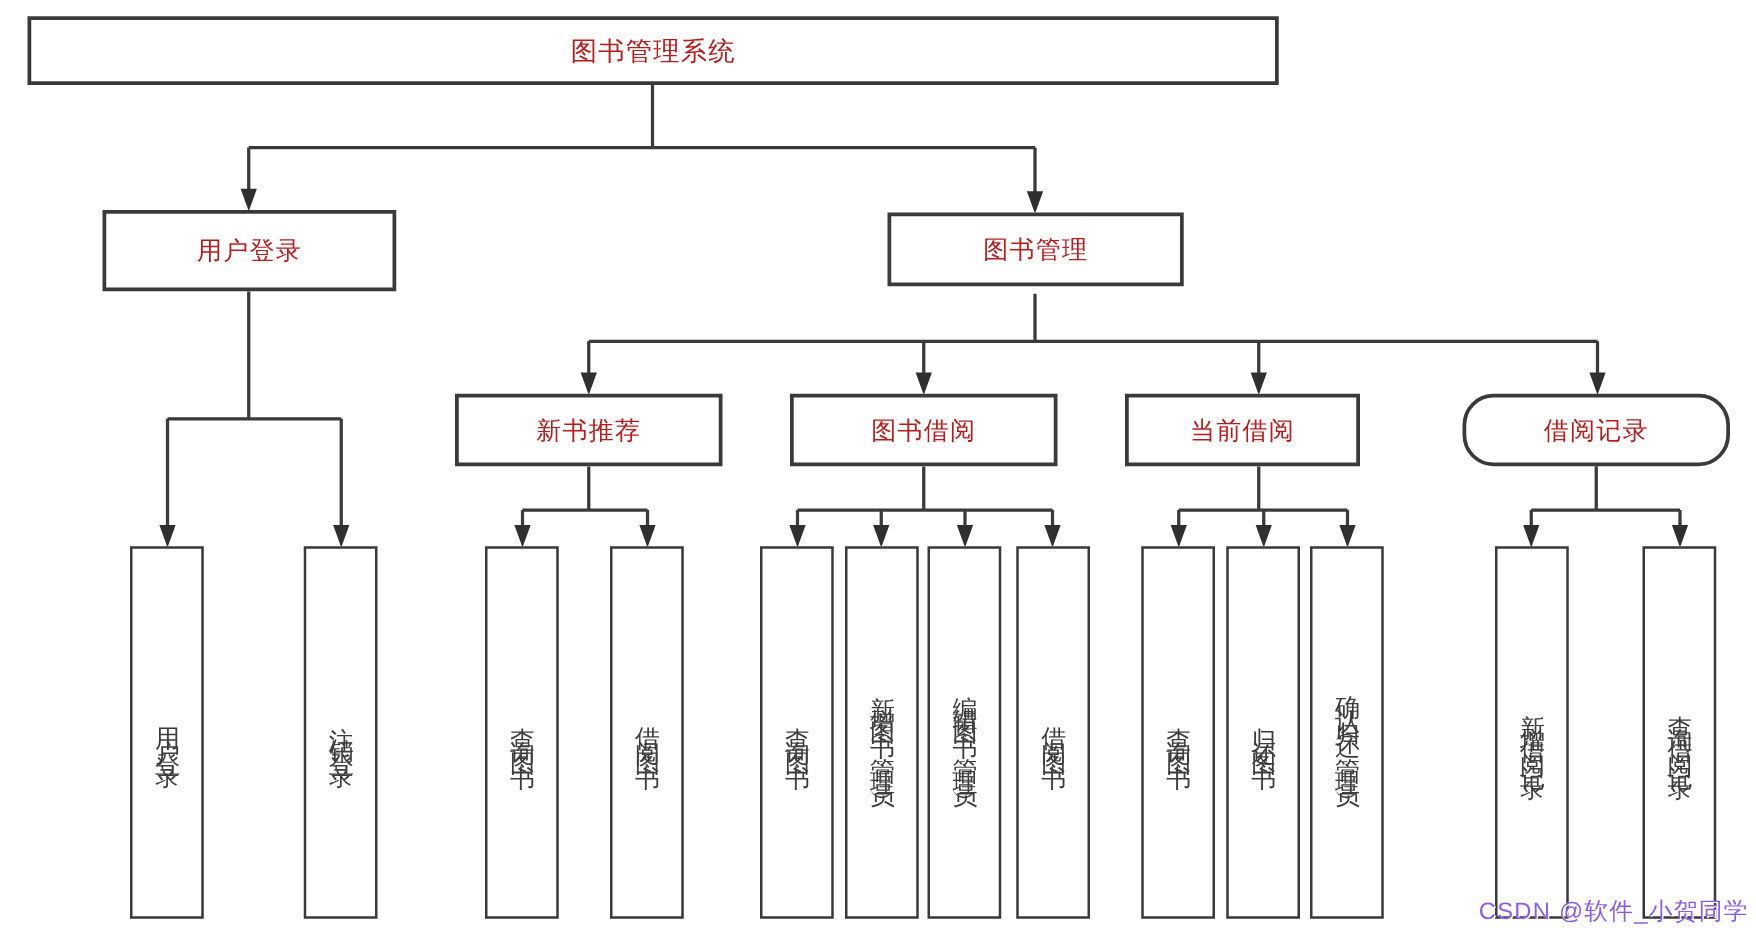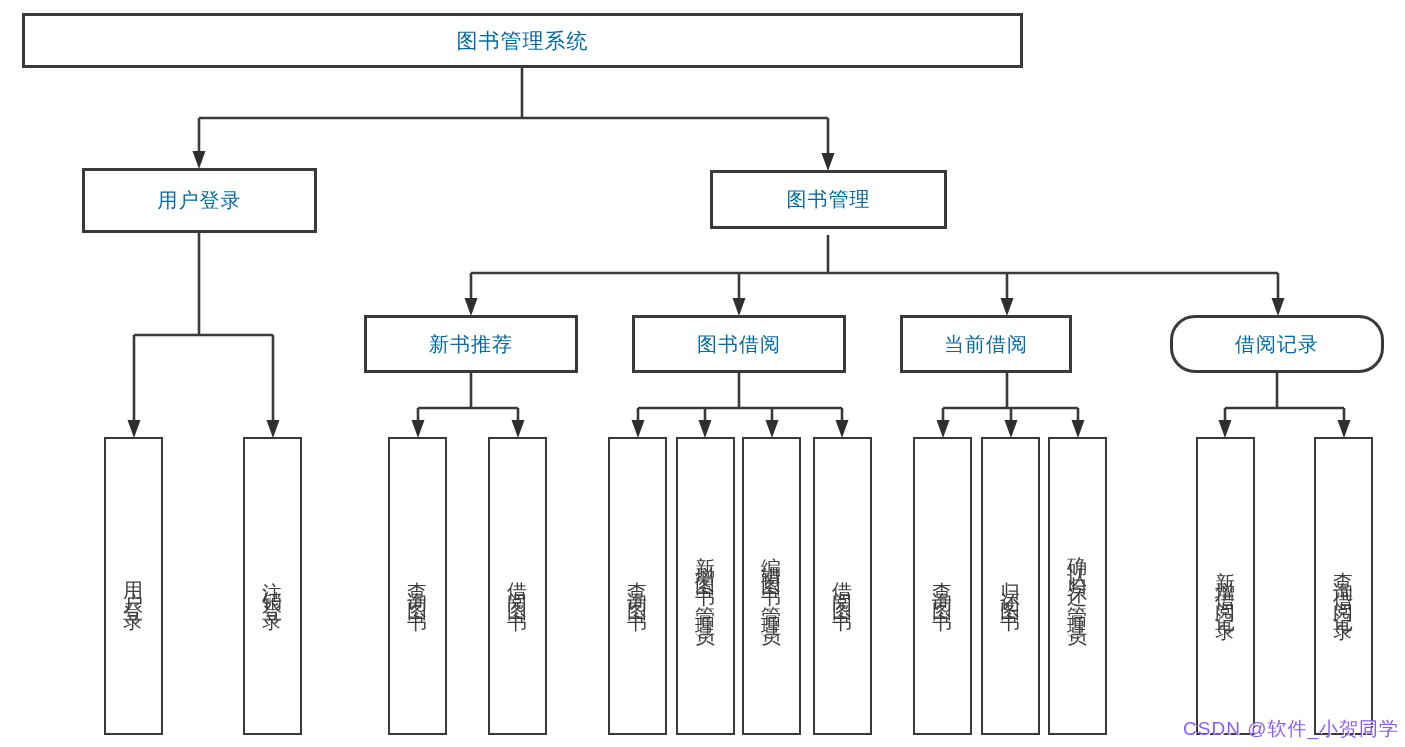--- a/index.html
+++ b/index.html
@@ -24,21 +24,21 @@
     pointer-events: none;
   }
   .node {
     position: absolute;
     box-sizing: border-box;
     background: #ffffff;
     border: 3px solid #3a3a3a;
     display: flex;
     align-items: center;
     justify-content: center;
-    color: #0369a1;
+    color: #b91c1c;
     font-size: 20px;
     letter-spacing: 1px;
     white-space: nowrap;
   }
   .node.root {
     font-size: 21px;
   }
   .leaf {
     position: absolute;
     box-sizing: border-box;
@@ -147,21 +147,21 @@
   <div class="node" style="left:710px; top:170px; width:237px; height:59px;">
     <span>图书管理</span>
   </div>
 
   <div class="node" style="left:632px; top:315px; width:214px; height:58px;">
     <span>图书借阅</span>
   </div>
   <div class="node" style="left:364px; top:315px; width:214px; height:58px;">
     <span>新书推荐</span>
   </div>
-  <div class="node" style="left:900px; top:315px; width:172px; height:58px;">
+  <div class="node" style="left:900px; top:315px; width:188px; height:58px;">
     <span>当前借阅</span>
   </div>
   <div class="node" style="left:1170px; top:315px; width:214px; height:58px;border-radius:25px;">
     <span>借阅记录</span>
   </div>
 
   <div class="leaf" style="left:104px;">
     <span class="vtext">用户登录</span>
   </div>
   <div class="leaf" style="left:243px;">

